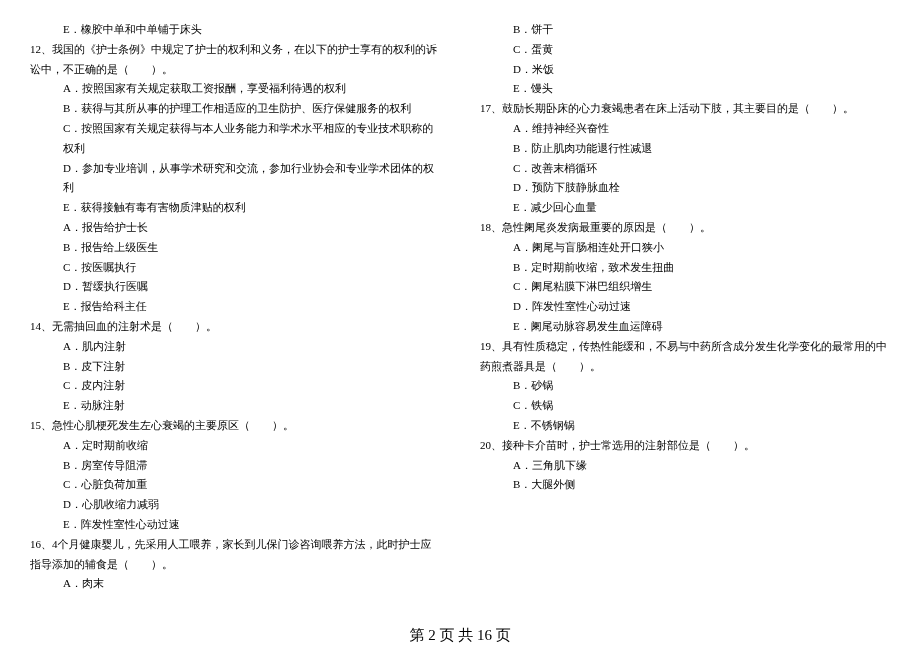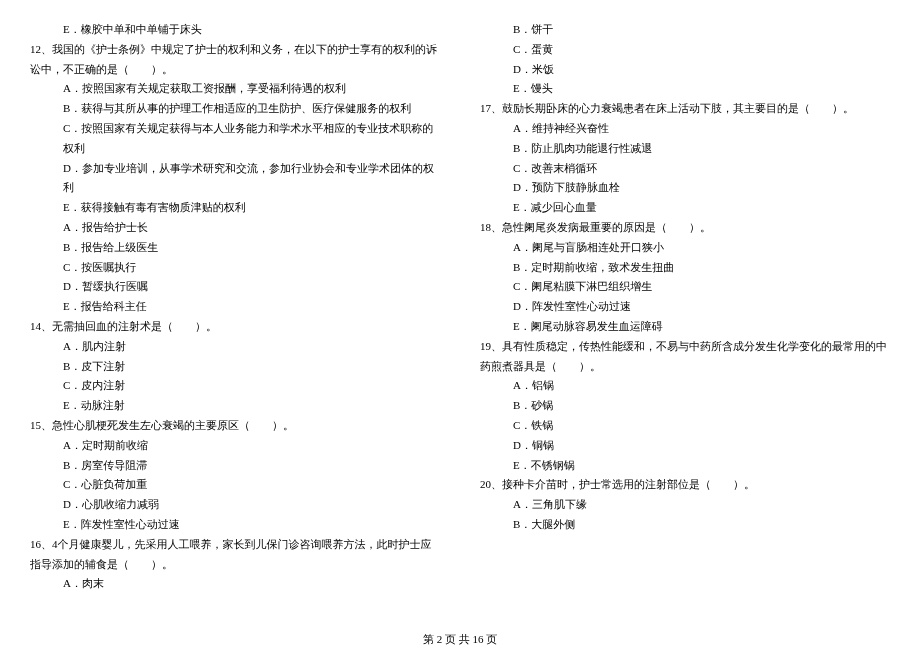--- a/index.html
+++ b/index.html
@@ -24,22 +24,22 @@
   .q-text {
     text-indent: 0;
     font-family: Liberation Serif, serif;
   }
   .option {
     padding-left: 3em;
     text-indent: 0;
   }
   .footer {
     text-align: center;
-    font-size: 11px;
-    margin-top: 20px;
+    font-size: 15px;
+    margin-top: 12px;
   }
 </style>
 </head>
 <body>
 
 <div class="page" id="page">
     <div class="option">E．橡胶中单和中单铺于床头</div>
     <div class="q-text">12、我国的《护士条例》中规定了护士的权利和义务，在以下的护士享有的权利的诉讼中，不正确的是（　　）。</div>
     <div class="option">A．按照国家有关规定获取工资报酬，享受福利待遇的权利</div>
     <div class="option">B．获得与其所从事的护理工作相适应的卫生防护、医疗保健服务的权利</div>
@@ -74,22 +74,20 @@
     <div class="option">C．改善末梢循环</div>
     <div class="option">D．预防下肢静脉血栓</div>
     <div class="option">E．减少回心血量</div>
     <div class="q-text">18、急性阑尾炎发病最重要的原因是（　　）。</div>
     <div class="option">A．阑尾与盲肠相连处开口狭小</div>
     <div class="option">B．定时期前收缩，致术发生扭曲</div>
     <div class="option">C．阑尾粘膜下淋巴组织增生</div>
     <div class="option">D．阵发性室性心动过速</div>
     <div class="option">E．阑尾动脉容易发生血运障碍</div>
     <div class="q-text">19、具有性质稳定，传热性能缓和，不易与中药所含成分发生化学变化的最常用的中药煎煮器具是（　　）。</div>
-    <div class="option">A．铝锅</div>
     <div class="option">B．砂锅</div>
     <div class="option">C．铁锅</div>
-    <div class="option">D．铜锅</div>
     <div class="option">E．不锈钢锅</div>
     <div class="q-text">20、接种卡介苗时，护士常选用的注射部位是（　　）。</div>
     <div class="option">A．三角肌下缘</div>
     <div class="option">B．大腿外侧</div>
   </div>
 <div class="footer">第 2 页 共 16 页</div>
 
 </body></html>

